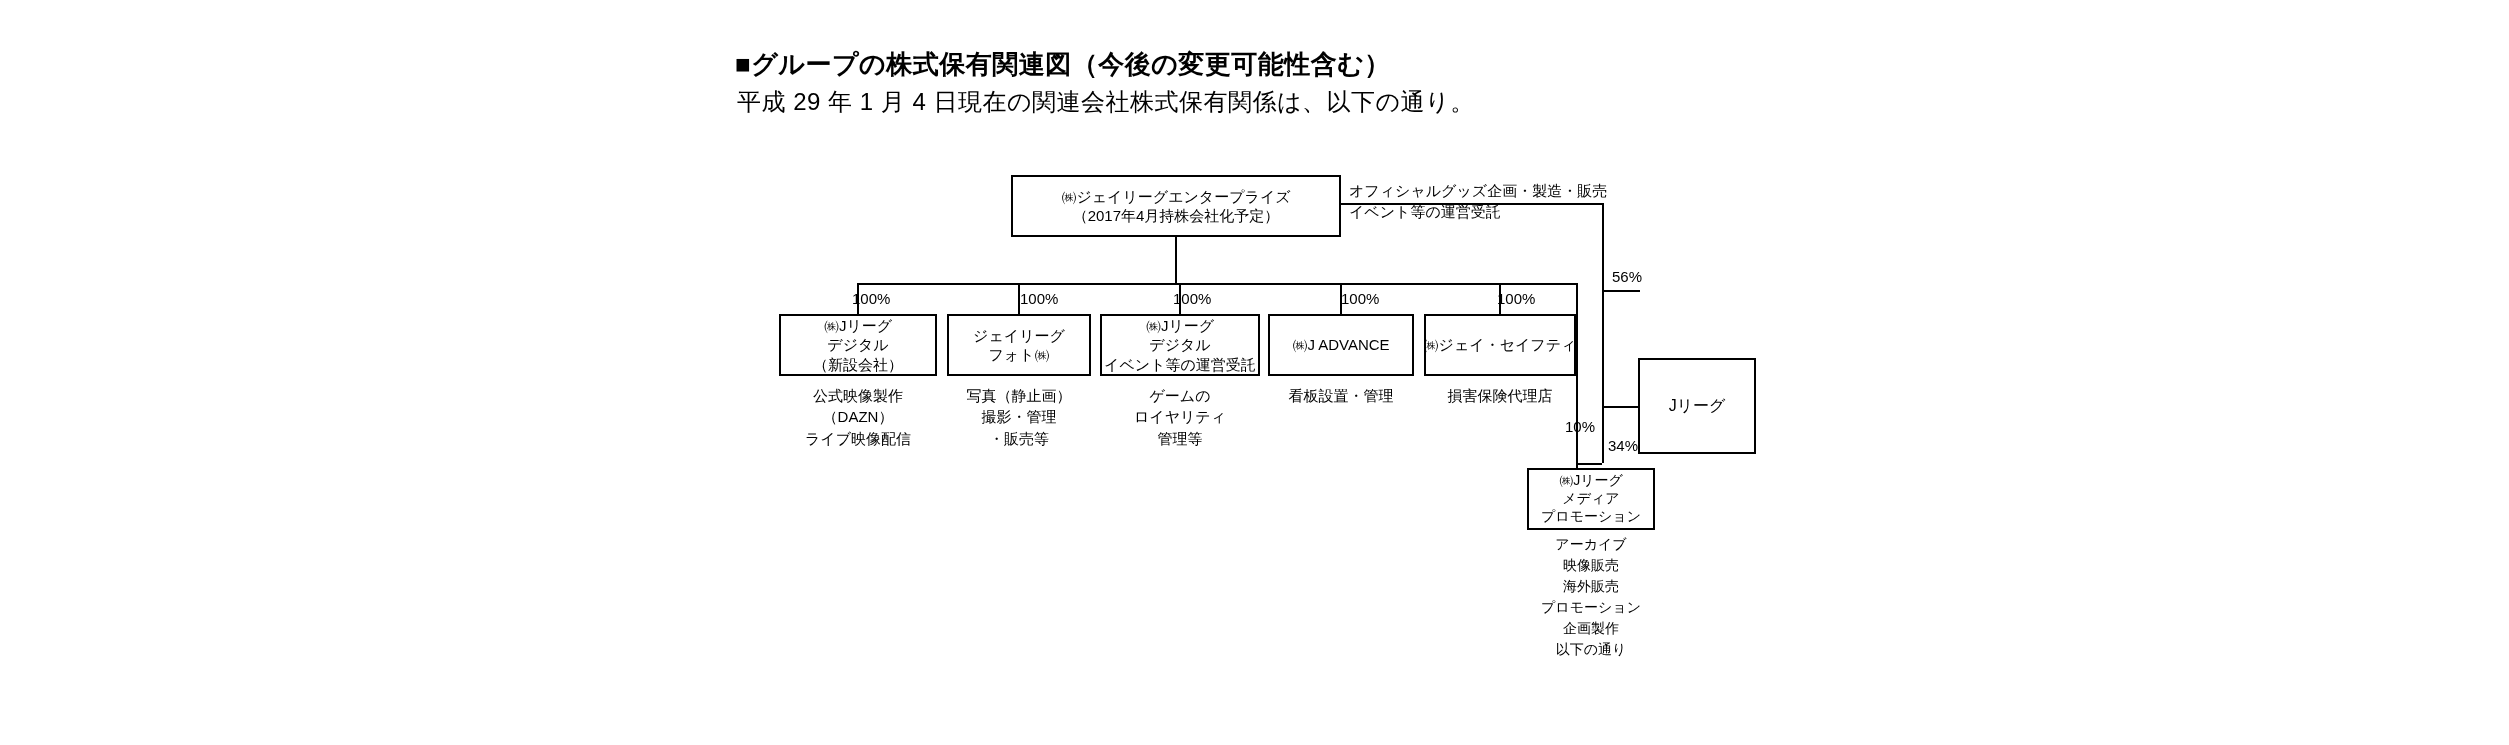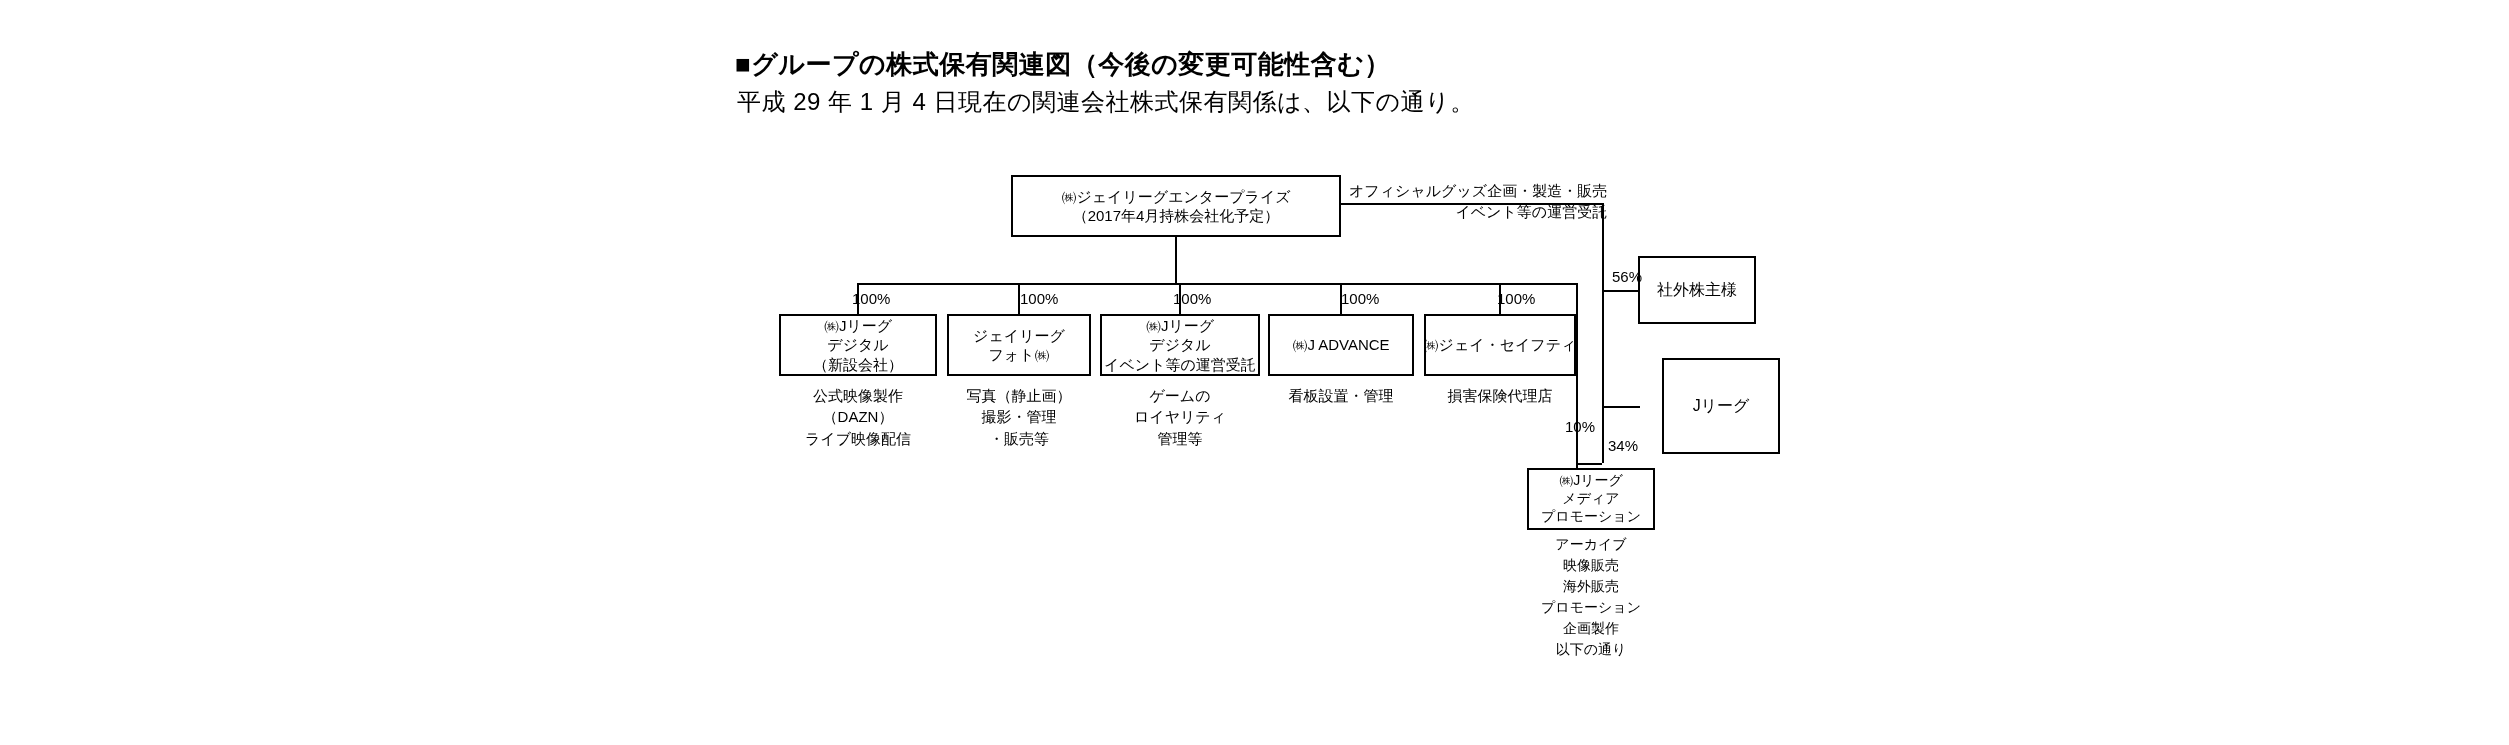--- a/index.html
+++ b/index.html
@@ -86,36 +86,35 @@
     width: 118px;
     height: 68px;
     font-size: 16px;
   }
   .b-jleague {
     left: 1638px;
     top: 358px;
     width: 118px;
     height: 96px;
     font-size: 16px;
-    margin-left: 24px;
   }
 
   
   .cap {
     font-size: 15px;
     text-align: center;
     line-height: 1.42;
     white-space: nowrap;
   }
   .cap .ln { display: block; }
 
   .cap-top {
     left: 1349px;
     top: 180px;
-    text-align: right;
+    text-align: left;
     font-size: 15px;
     line-height: 1.42;
   }
   .cap-digital  { left: 779px;  top: 385px; width: 158px; }
   .cap-photo    { left: 947px;  top: 385px; width: 144px; }
   .cap-digiente { left: 1100px; top: 385px; width: 160px; }
   .cap-advance  { left: 1268px; top: 385px; width: 146px; }
   .cap-safety   { left: 1424px; top: 385px; width: 152px; }
   .cap-media    { left: 1510px; top: 534px; width: 162px; font-size: 14px; line-height: 1.5; }
 
@@ -227,23 +226,20 @@
   </div>
   <div class="abs cap cap-media">
     <span class="ln">アーカイブ</span>
     <span class="ln">映像販売</span>
     <span class="ln">海外販売</span>
     <span class="ln">プロモーション</span>
     <span class="ln">企画製作</span>
     <span class="ln">以下の通り</span>
   </div>
 
-  <div class="abs box b-shareholder">
-    <span class="ln">社外株主様</span>
-  </div>
 
   <div class="abs box b-jleague">
     <span class="ln">Jリーグ</span>
   </div>
 
   <div class="abs pct p1">100%</div>
   <div class="abs pct p2">100%</div>
   <div class="abs pct p3">100%</div>
   <div class="abs pct p4">100%</div>
   <div class="abs pct p5">100%</div>

